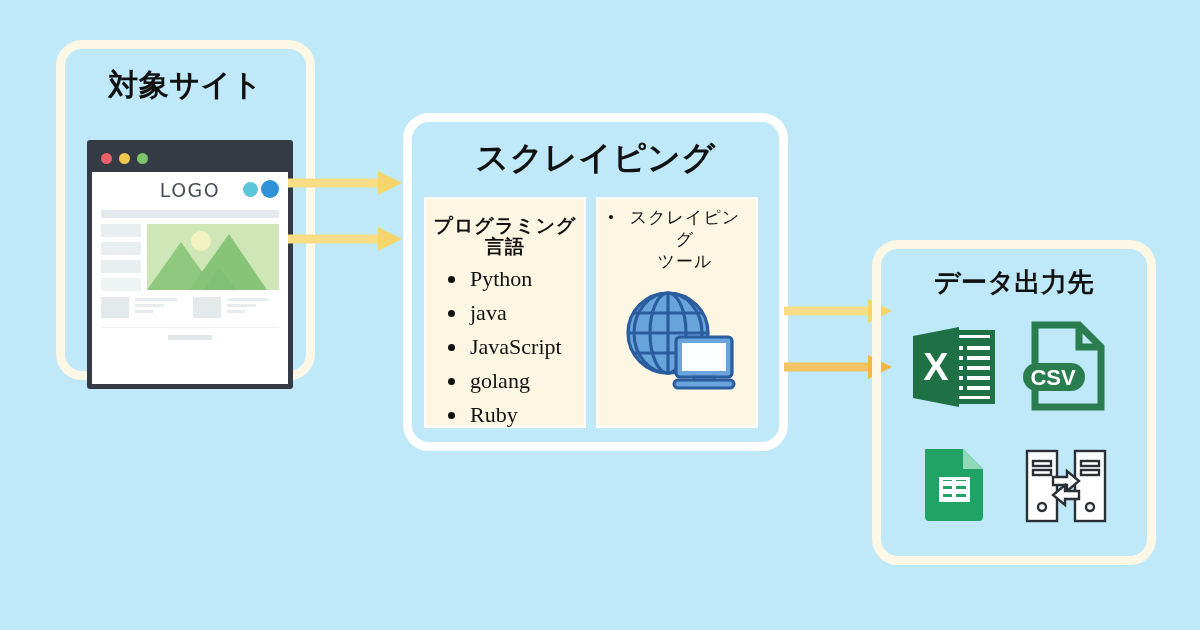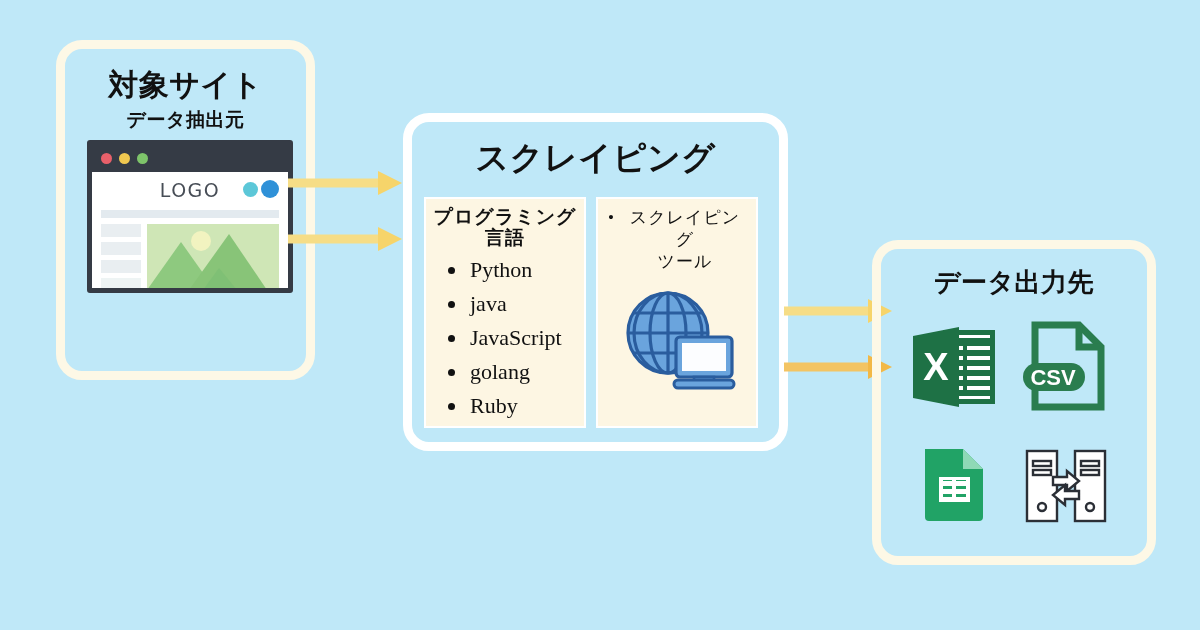--- a/index.html
+++ b/index.html
@@ -53,21 +53,21 @@
   }
   #source-title { top: 16px; font-size: 30px; }
   #source-sub   { top: 58px; font-size: 19px; font-weight: bold; }
   #scraping-title { top: 14px; font-size: 33px; }
   #output-title { top: 16px; font-size: 26px; }
 
   
   #browser {
     position: absolute;
     left: 22px; top: 91px;
-    width: 206px; height: 153px;
+    width: 206px; height: 249px;
     background: #ffffff;
     border: 5px solid #353b45;
     border-radius: 3px;
     box-sizing: border-box;
     overflow: hidden;
   }
   #browser-bar {
     height: 27px;
     background: #353b45;
     display: flex;
@@ -160,21 +160,21 @@
   #subbox-lang  { left: 12px; top: 75px; width: 162px; height: 231px; }
   #subbox-tool  { left: 184px; top: 75px; width: 162px; height: 231px; }
 
   .subbox-head {
     font-family: "Liberation Serif", serif;
     font-size: 19px;
     font-weight: bold;
     color: #111;
     text-align: center;
     line-height: 1.12;
-    padding: 7px 6px 0 6px;
+    padding: 16px 6px 0 6px;
     letter-spacing: 1px;
   }
   #lang-list {
     list-style: disc;
     margin: 4px 0 0 0;
     padding-left: 42px;
     font-family: "Liberation Serif", serif;
     font-size: 22px;
     color: #111;
     line-height: 1.55;
@@ -213,21 +213,20 @@
   #icon-gsheet { left: 38px;  top: 196px; width: 70px;  height: 80px; }
   #icon-db     { left: 142px; top: 198px; width: 86px;  height: 78px; }
 </style>
 </head>
 <body>
 
 <div id="stage">
 
   <div class="panel" id="panel-source">
     <div class="panel-title" id="source-title">対象サイト</div>
-    <div class="panel-title" id="source-sub">データ抽出元</div>
 
     <div id="browser">
       <div id="browser-bar">
         <span class="dot red"></span>
         <span class="dot yellow"></span>
         <span class="dot green"></span>
       </div>
       <div id="browser-body">
         <div id="browser-logo-row">
           <span id="browser-logo">LOGO</span>

